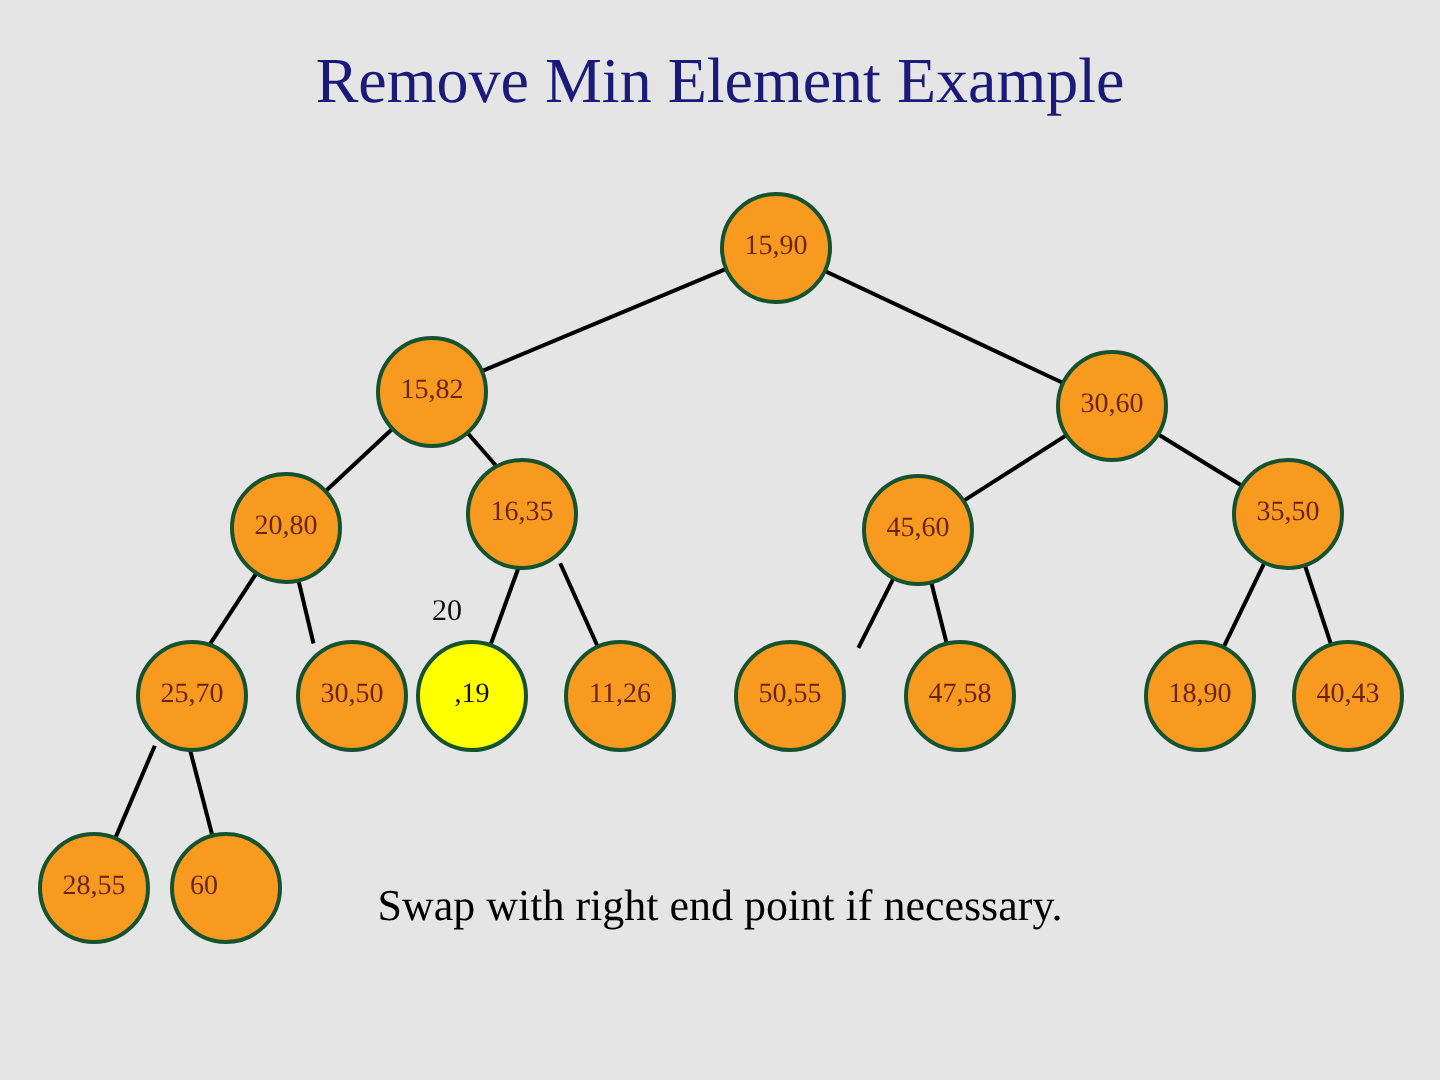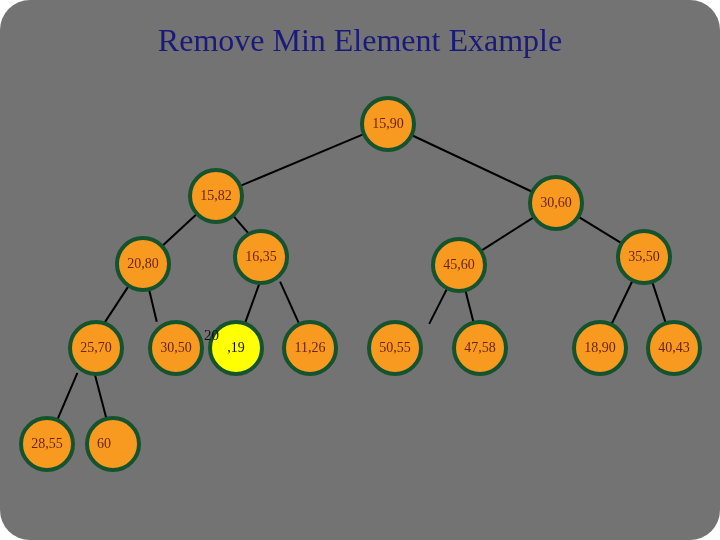--- a/index.html
+++ b/index.html
@@ -10,22 +10,21 @@
     width: 720px;
     height: 540px;
     background: #ffffff;
     font-family: "Liberation Serif", serif;
     overflow: hidden;
   }
   #slide {
     position: relative;
     width: 720px;
     height: 540px;
-    background: #737373;
-    border-radius: 30px;
+    background: #e5e5e5;
   }
   #slide-title {
     position: absolute;
     left: 0;
     top: 22px;
     width: 720px;
     text-align: center;
     font-family: "Liberation Serif", serif;
     font-size: 32px;
     color: #1a1a7a;
@@ -34,21 +33,21 @@
   }
   #edge-layer {
     position: absolute;
     left: 0;
     top: 0;
     width: 720px;
     height: 540px;
   }
   .node {
     position: absolute;
-    border: 4px solid #14532d;
+    border: 2px solid #14532d;
     border-radius: 50%;
     background: #F89A20;
     box-sizing: border-box;
     display: flex;
     align-items: center;
     justify-content: center;
     font-family: "Liberation Serif", serif;
     font-size: 14px;
     color: #6b2410;
     line-height: 1;
@@ -121,17 +120,18 @@
       <div class="node" style="left: 282px; top: 320px; width: 56px; height: 56px;">11,26</div>
       <div class="node" style="left: 367px; top: 320px; width: 56px; height: 56px;">50,55</div>
       <div class="node" style="left: 452px; top: 320px; width: 56px; height: 56px;">47,58</div>
       <div class="node" style="left: 572px; top: 320px; width: 56px; height: 56px;">18,90</div>
       <div class="node" style="left: 646px; top: 320px; width: 56px; height: 56px;">40,43</div>
       <div class="node" style="left: 19px; top: 416px; width: 56px; height: 56px;">28,55</div>
       <div class="node left-text" style="left: 85px; top: 416px; width: 56px; height: 56px;">60</div>
     </div>
 
   <div id="label-layer">
-      <div class="free-label" style="left: 204px; top: 298px; margin-top: 29px;">20</div>
+      <div class="free-label" style="left: 216px; top: 298px;">20</div>
     </div>
 
+  <div id="caption">Swap with right end point if necessary.</div>
 
 </div>
 
 </body></html>

